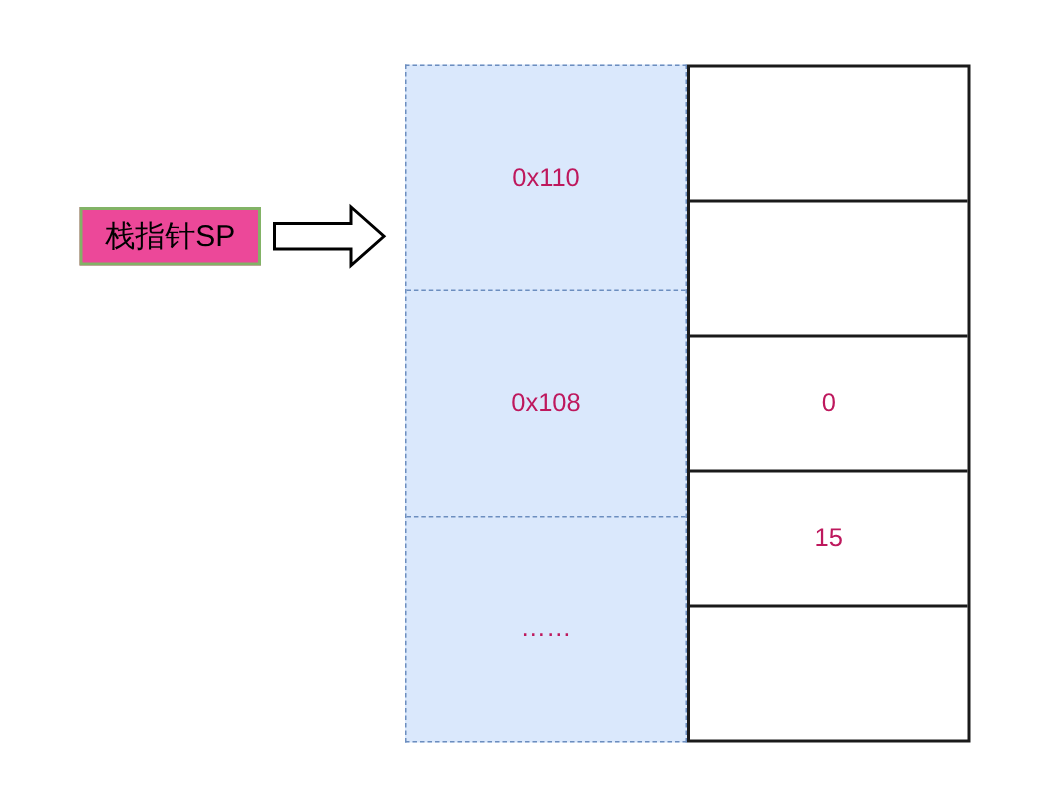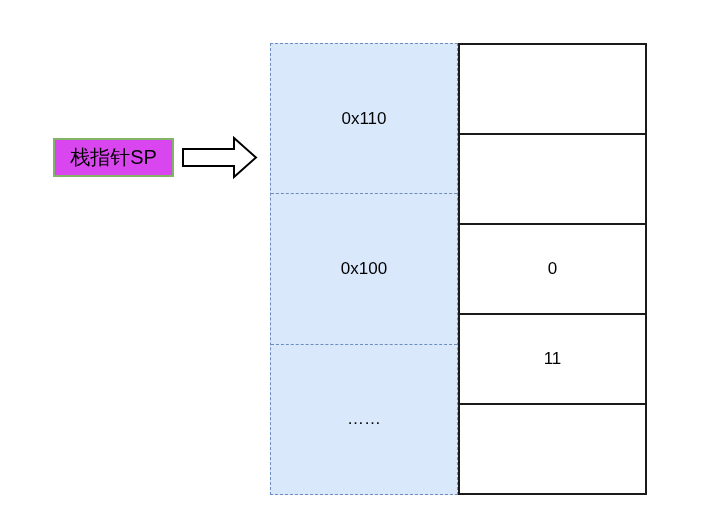--- a/index.html
+++ b/index.html
@@ -17,21 +17,21 @@
   }
 
   
   .sp-label {
     position: absolute;
     left: 53px;
     top: 138px;
     width: 121px;
     height: 39px;
     box-sizing: border-box;
-    background: #d946ef;
+    background: #ec4899;
     border: 2px solid #82b366;
     display: flex;
     align-items: center;
     justify-content: center;
     font-size: 20px;
     color: #000000;
     white-space: nowrap;
   }
 
   
@@ -49,21 +49,21 @@
     box-sizing: border-box;
     display: flex;
     flex-direction: column;
   }
   .cell {
     flex: 1 1 0;
     display: flex;
     align-items: center;
     justify-content: center;
     font-size: 17px;
-    color: #000000;
+    color: #be185d;
   }
 
   
   .addr-col {
     left: 270px;
     width: 188px;
     background: #dae8fc;
     border: 1px dashed #6c8ebf;
   }
   .addr-col .cell {
@@ -95,25 +95,25 @@
   <div class="sp-label">
     <span>栈指针SP</span>
   </div>
 
   <svg class="arrow-svg" width="76" height="45" viewBox="0 0 76 45">
     <polygon points="1,14 52,14 52,3 74,22.5 52,42 52,31 1,31" fill="#ffffff" stroke="#000000" stroke-width="2" stroke-linejoin="miter"></polygon>
   </svg>
 
   <div class="col addr-col">
     <div class="cell">0x110</div>
-    <div class="cell">0x100</div>
+    <div class="cell">0x108</div>
     <div class="cell">……</div>
   </div>
 
   <div class="col val-col">
     <div class="cell"></div>
     <div class="cell"></div>
     <div class="cell">0</div>
-    <div class="cell">11</div>
+    <div class="cell">15</div>
     <div class="cell"></div>
   </div>
 
 </div>
 
 </body></html>

